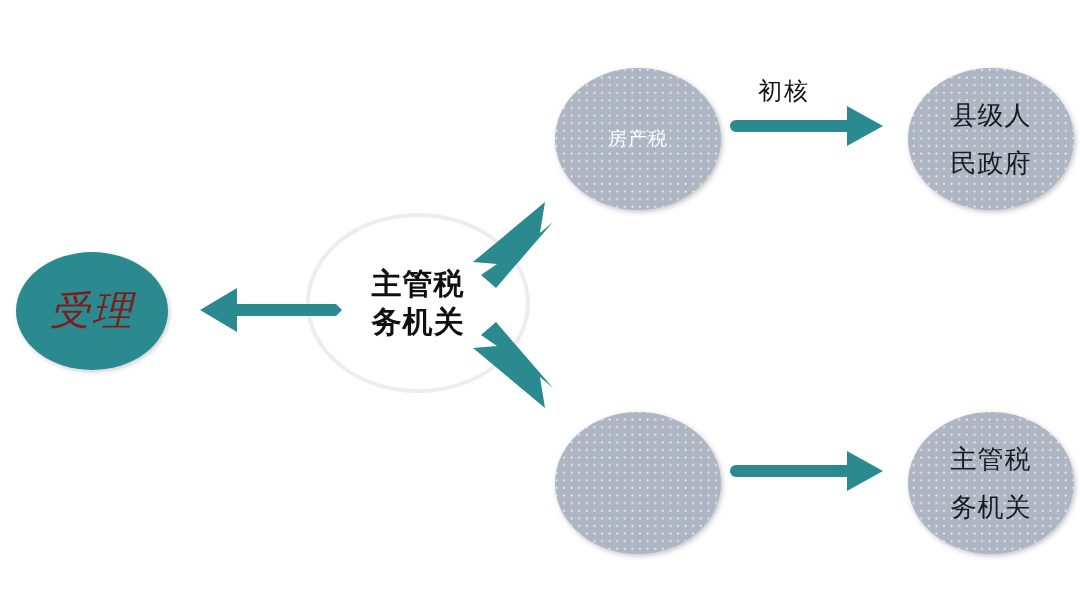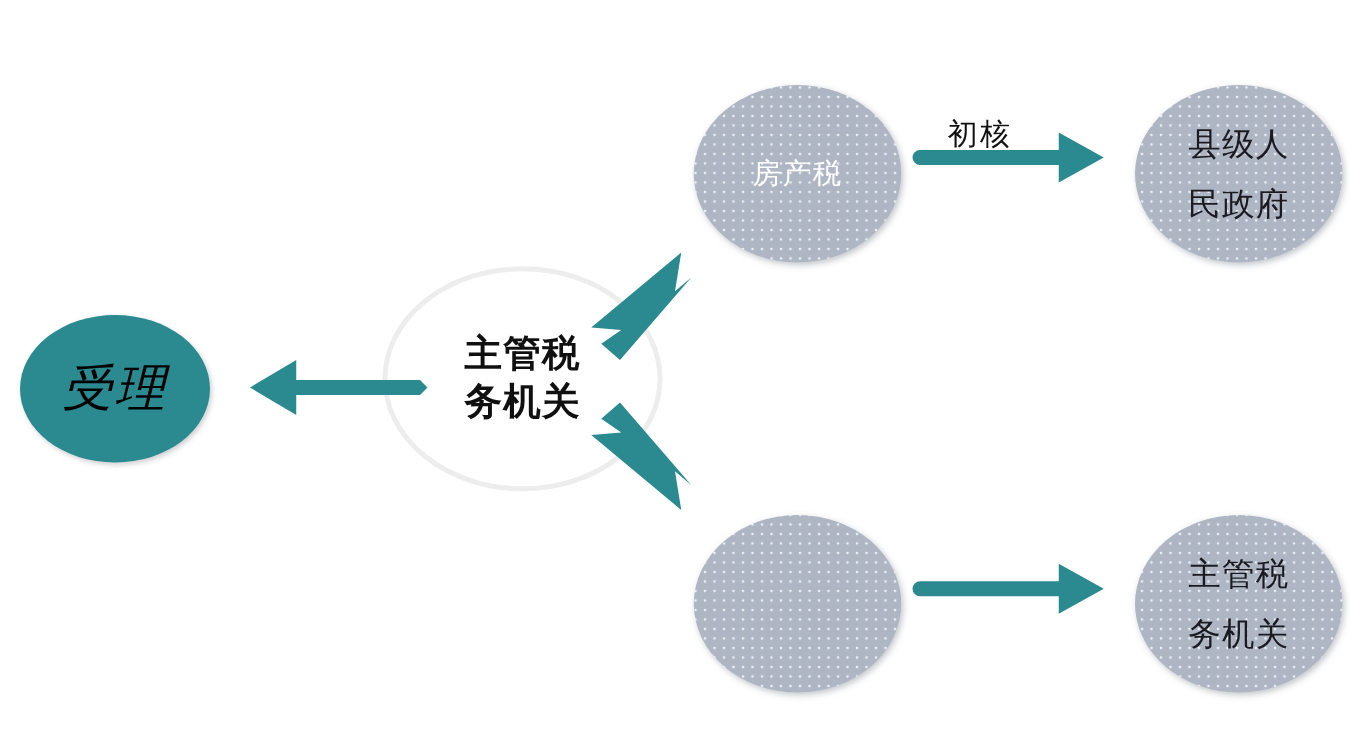--- a/index.html
+++ b/index.html
@@ -33,38 +33,38 @@
     align-items: center;
     justify-content: center;
     text-align: center;
     pointer-events: none;
     white-space: nowrap;
   }
   .node-label .ln { display: block; }
 
   .accept-label {
     left: 16px;  top: 252px;  width: 152px; height: 118px;
-    color: #000000;
+    color: #7f1d1d;
     font-family: "Liberation Serif", "DejaVu Serif", serif;
     font-style: italic;
     font-size: 40px;
     letter-spacing: 2px;
     line-height: 1.1;
   }
   .center-label {
     left: 332px; top: 248px; width: 172px; height: 110px;
     color: #101010;
     font-weight: bold;
     font-size: 30px;
     line-height: 1.28;
     letter-spacing: 1px;
   }
   .gray-label-white {
     color: #ffffff;
-    font-size: 23px;
+    font-size: 19px;
     font-weight: normal;
     line-height: 1.28;
     letter-spacing: 1px;
   }
   .gray-label-dark {
     color: #1a1a20;
     font-size: 26px;
     font-weight: normal;
     line-height: 1.85;
     letter-spacing: 1px;
@@ -75,21 +75,21 @@
   .node-zhuguan  { left: 908px; top: 412px; width: 166px; height: 142px; }
 
   .edge-label {
     position: absolute;
     color: #111111;
     font-size: 24px;
     letter-spacing: 2px;
     white-space: nowrap;
     pointer-events: none;
   }
-  .label-chuhe { left: 758px; top: 75px; margin-top: 16px; }
+  .label-chuhe { left: 758px; top: 75px; }
 </style>
 </head>
 <body>
 
 <div id="canvas">
 
   <svg id="flow-svg" viewBox="0 0 1080 596">
     <defs>
 
       <pattern id="dotTexture" x="0" y="0" width="7.6" height="7.6" patternUnits="userSpaceOnUse">

